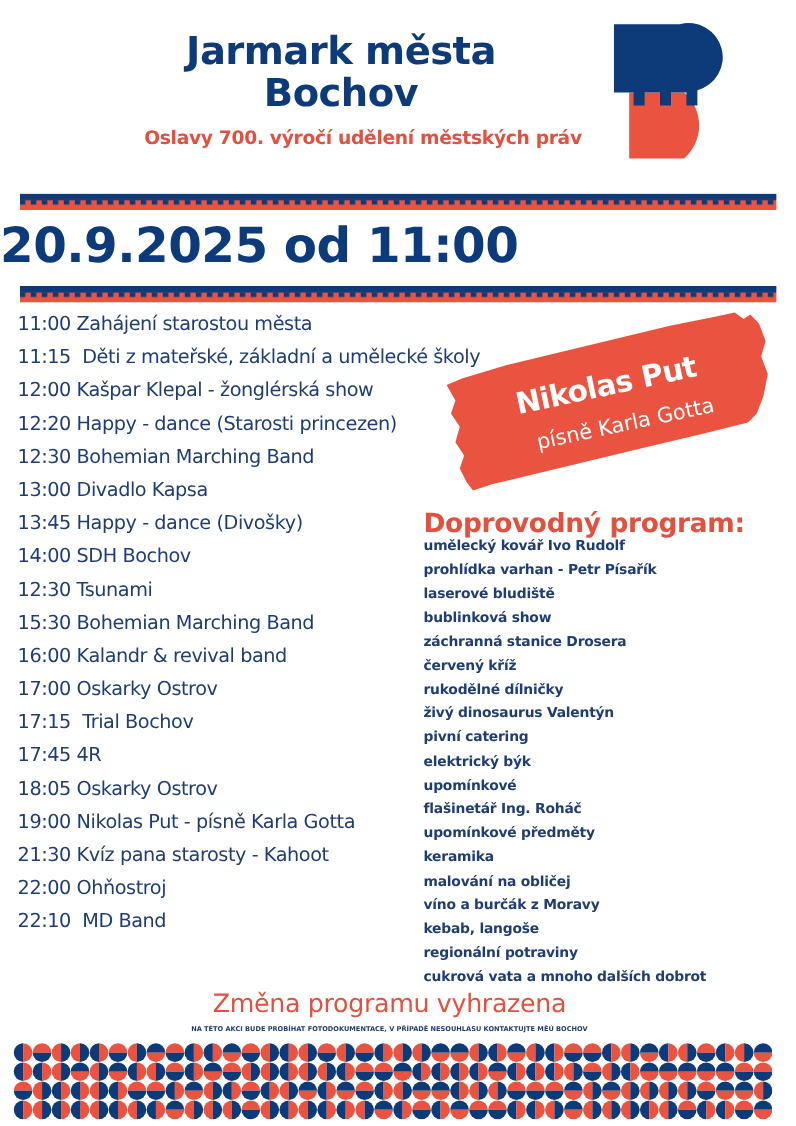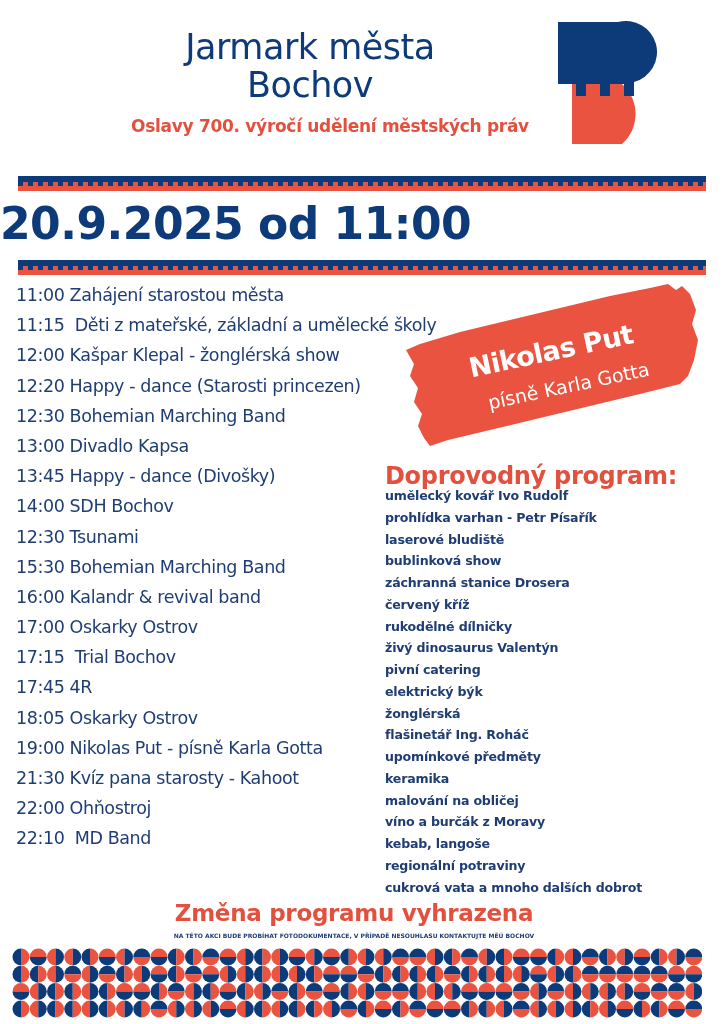--- a/index.html
+++ b/index.html
@@ -1,21 +1,21 @@
 <!DOCTYPE html>
 <html><head>
 <meta charset="utf-8">
 <style>
   * { box-sizing: border-box; margin: 0; padding: 0; }
   html, body { width: 724px; height: 1024px; background: #ffffff; overflow: hidden; }
   body { position: relative; font-family: "Liberation Sans", "DejaVu Sans", sans-serif; color: #1f3d73; }
 
   .title {
     position: absolute; left: 120px; width: 380px; top: 28px;
-    text-align: center; color: #0d3b7a; font-weight: 400;
+    text-align: center; color: #0d3b7a; font-weight: 700;
     font-size: 35px; line-height: 38px; font-family: "DejaVu Sans", sans-serif;
     letter-spacing: -0.5px;
   }
   .subtitle {
     position: absolute; left: 100px; width: 460px; top: 116px;
     text-align: center; color: #e3503e; font-weight: 700; font-size: 17px;
     font-family: "DejaVu Sans", sans-serif; letter-spacing: -0.3px;
   }
   .logo { position: absolute; left: 558px; top: 20px; width: 104px; height: 126px; }
 
@@ -61,21 +61,21 @@
     font-size: 24px; font-family: "DejaVu Sans", sans-serif; letter-spacing: -0.3px;
   }
   .side-list { position: absolute; left: 385px; top: 487px; list-style: none; }
   .side-list li {
     height: 21.75px; line-height: 18px; font-size: 12.6px; font-weight: 700;
     color: #1f3d73; font-family: "DejaVu Sans", sans-serif; letter-spacing: -0.2px;
   }
 
   .change {
     position: absolute; left: 0; width: 708px; top: 900px; text-align: center;
-    color: #e3503e; font-weight: 700; font-size: 23px; font-family: "DejaVu Sans", sans-serif;
+    color: #e3503e; font-weight: 400; font-size: 23px; font-family: "DejaVu Sans", sans-serif;
     letter-spacing: -0.3px;
   }
   .notice {
     position: absolute; left: 0; width: 708px; top: 932px; text-align: center;
     color: #1f3d73; font-weight: 700; font-size: 6px; font-family: "DejaVu Sans", sans-serif;
   }
   .pattern { position: absolute; left: 12px; top: 948px; width: 690px; height: 70px; }
 </style>
 </head>
 <body>
@@ -147,21 +147,21 @@
   <li>umělecký kovář Ivo Rudolf</li>
   <li>prohlídka varhan - Petr Písařík</li>
   <li>laserové bludiště</li>
   <li>bublinková show</li>
   <li>záchranná stanice Drosera</li>
   <li>červený kříž</li>
   <li>rukodělné dílničky</li>
   <li>živý dinosaurus Valentýn</li>
   <li>pivní catering</li>
   <li>elektrický býk</li>
-  <li>žonglérská</li>
+  <li>upomínkové</li>
   <li>flašinetář Ing. Roháč</li>
   <li>upomínkové předměty</li>
   <li>keramika</li>
   <li>malování na obličej</li>
   <li>víno a burčák z Moravy</li>
   <li>kebab, langoše</li>
   <li>regionální potraviny</li>
   <li>cukrová vata a mnoho dalších dobrot</li>
 </ul>
 

